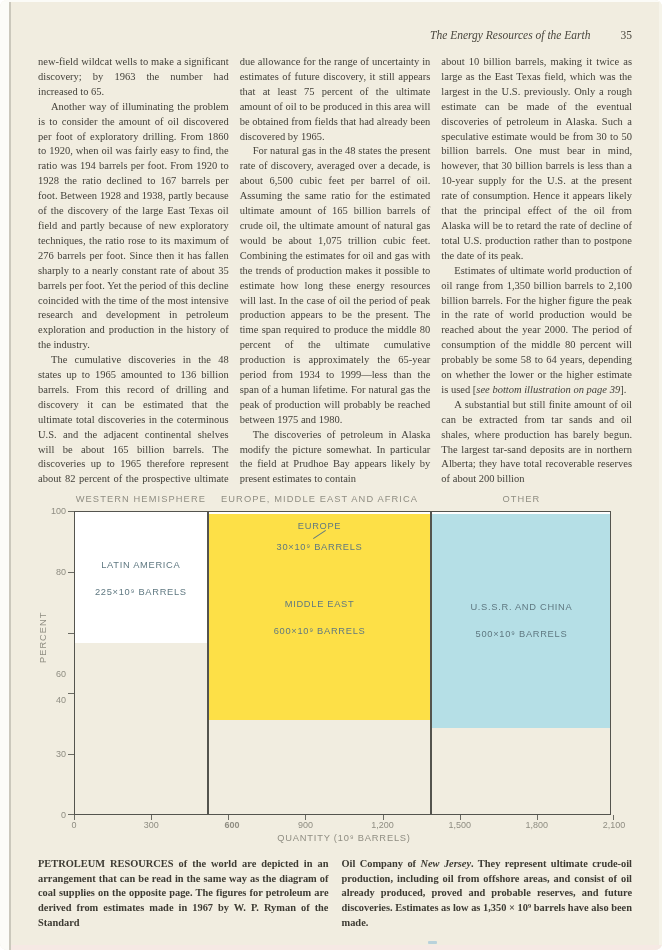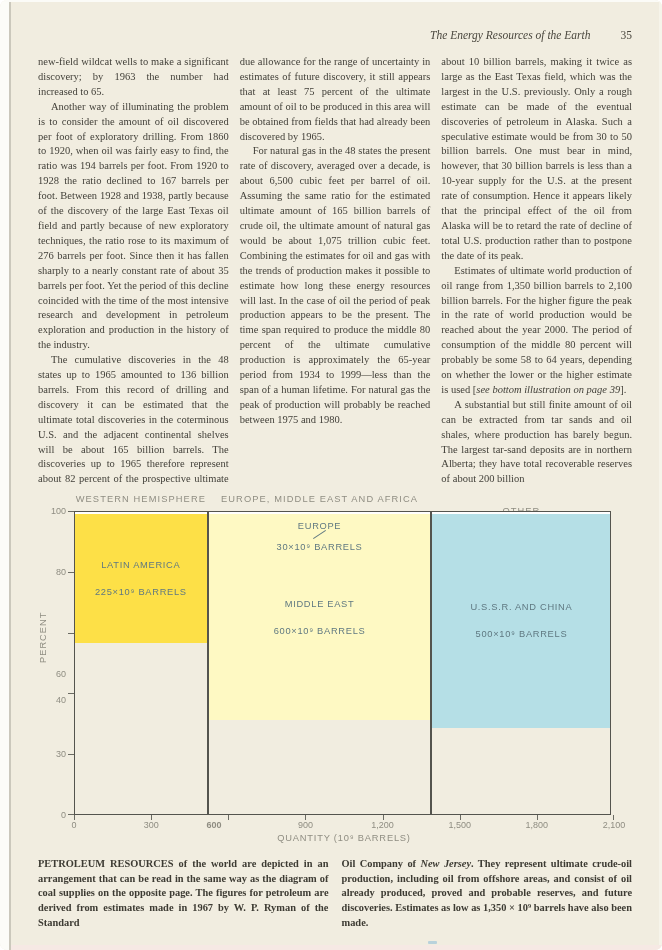--- a/index.html
+++ b/index.html
@@ -88,58 +88,59 @@
 
     <div class="article">
       <div class="col">
         <p>new-field wildcat wells to make a significant discovery; by 1963 the number had increased to 65.</p>
         <p class="ind">Another way of illuminating the problem is to consider the amount of oil discovered per foot of exploratory drilling. From 1860 to 1920, when oil was fairly easy to find, the ratio was 194 barrels per foot. From 1920 to 1928 the ratio declined to 167 barrels per foot. Between 1928 and 1938, partly because of the discovery of the large East Texas oil field and partly because of new exploratory techniques, the ratio rose to its maximum of 276 barrels per foot. Since then it has fallen sharply to a nearly constant rate of about 35 barrels per foot. Yet the period of this decline coincided with the time of the most intensive research and development in petroleum exploration and production in the history of the industry.</p>
         <p class="ind">The cumulative discoveries in the 48 states up to 1965 amounted to 136 billion barrels. From this record of drilling and discovery it can be estimated that the ultimate total discoveries in the coterminous U.S. and the adjacent continental shelves will be about 165 billion barrels. The discoveries up to 1965 therefore represent about 82 percent of the prospective ultimate total. Making</p>
       </div>
       <div class="col">
         <p>due allowance for the range of uncertainty in estimates of future discovery, it still appears that at least 75 percent of the ultimate amount of oil to be produced in this area will be obtained from fields that had already been discovered by 1965.</p>
         <p class="ind">For natural gas in the 48 states the present rate of discovery, averaged over a decade, is about 6,500 cubic feet per barrel of oil. Assuming the same ratio for the estimated ultimate amount of 165 billion barrels of crude oil, the ultimate amount of natural gas would be about 1,075 trillion cubic feet. Combining the estimates for oil and gas with the trends of production makes it possible to estimate how long these energy resources will last. In the case of oil the period of peak production appears to be the present. The time span required to produce the middle 80 percent of the ultimate cumulative production is approximately the 65-year period from 1934 to 1999—less than the span of a human lifetime. For natural gas the peak of production will probably be reached between 1975 and 1980.</p>
+        <p class="ind">The discoveries of petroleum in Alaska modify the picture somewhat. In particular the field at Prudhoe Bay appears likely by present estimates to contain</p>
       </div>
       <div class="col">
         <p>about 10 billion barrels, making it twice as large as the East Texas field, which was the largest in the U.S. previously. Only a rough estimate can be made of the eventual discoveries of petroleum in Alaska. Such a speculative estimate would be from 30 to 50 billion barrels. One must bear in mind, however, that 30 billion barrels is less than a 10-year supply for the U.S. at the present rate of consumption. Hence it appears likely that the principal effect of the oil from Alaska will be to retard the rate of decline of total U.S. production rather than to postpone the date of its peak.</p>
         <p class="ind"><span>Estimates of ultimate world production of oil range from 1,350 billion barrels to 2,100 billion barrels. For the higher figure the peak in the rate of world production would be reached about the year 2000. The period of consumption of the middle 80 percent will probably be some 58 to 64 years, depending on whether the lower or the higher estimate is used [</span><i>see bottom illustration on page 39</i><span>].</span></p>
         <p class="ind">A substantial but still finite amount of oil can be extracted from tar sands and oil shales, where production has barely begun. The largest tar-sand deposits are in northern Alberta; they have total recoverable reserves of about 200 billion</p>
       </div>
     </div>
 
     <div class="figure">
       <div class="fig-headers">
           <span class="chart-group-header" style="left: 66.8571px;">WESTERN HEMISPHERE</span>
           <span class="chart-group-header" style="left: 245.571px;">EUROPE, MIDDLE EAST AND AFRICA</span>
-          <span class="chart-group-header" style="left: 447.429px; margin-top: 12px;">OTHER</span>
+          <span class="chart-group-header" style="left: 447.429px;">OTHER</span>
         </div>
       <div class="plot-wrap">
         <span class="ylab">PERCENT</span>
         <div class="plot">
             <div class="cgroup" style="left: 0px; width: 133.714px; border-color: rgb(84, 84, 78);">
               <div class="cseg" style="top: 0%; height: 18.2692%; background: rgb(181, 223, 230);">
                 <span>CANADA</span>
                 <span>95×10⁹ BARRELS</span>
               </div>
               <div class="cseg" style="top: 0.0351331%; height: 38.4615%; background: rgb(181, 223, 230); border-top: 2px solid rgb(255, 255, 255);">
                 <span>U.S.</span>
                 <span>200×10⁹ BARRELS</span>
               </div>
-              <div class="cseg" style="top: 0.109098%; height: 43.2692%; background: #fde047; border-top: 2px solid rgb(255, 255, 255);">
+              <div class="cseg" style="top: 0.109098%; height: 43.2692%; background: #ffffff; border-top: 2px solid rgb(255, 255, 255);">
                 <span>LATIN AMERICA</span>
                 <span>225×10⁹ BARRELS</span>
               </div>
             </div>
             <div class="cgroup" style="left: 133.714px; width: 223.714px; border-color: rgb(84, 84, 78);">
               <div class="cseg" style="top: 0%; height: 2.29885%; background: rgb(242, 249, 250);"></div>
               <div class="cseg" style="top: 0.0026423%; height: 28.7356%; background: rgb(181, 223, 230);">
                 <span>AFRICA</span>
                 <span>250×10⁹ BARRELS</span>
               </div>
-              <div class="cseg" style="top: 0.0356718%; height: 68.9655%; background: #fef9c3; border-top: 2px solid rgb(255, 255, 255);">
+              <div class="cseg" style="top: 0.0356718%; height: 68.9655%; background: #fde047; border-top: 2px solid rgb(255, 255, 255);">
                 <span>MIDDLE EAST</span>
                 <span>600×10⁹ BARRELS</span>
               </div>
               <div class="callout">
                 <span class="t">EUROPE</span>
                 <span class="slash"></span>
                 <span class="t">30×10⁹ BARRELS</span>
               </div>
             </div>
             <div class="cgroup" style="left: 357.429px; width: 180px; border-color: rgb(84, 84, 78);">
@@ -165,21 +166,21 @@
             <div class="ytick" style="top: 303px;"></div>
             <div class="yticklab" style="top: 304px;">0</div>
           </div>
       </div>
       <div class="xticks">
           <div class="xtick" style="left: 0px;"></div>
           <div class="xticklab" style="left: 0px;">0</div>
           <div class="xtick" style="left: 77.1429px;"></div>
           <div class="xticklab" style="left: 77.1429px;">300</div>
           <div class="xtick" style="left: 154.286px;"></div>
-          <div class="xticklab" style="left: 140px; font-weight: bold;">600</div>
+          <div class="xticklab" style="left: 158px; font-weight: bold;">600</div>
           <div class="xtick" style="left: 231.429px;"></div>
           <div class="xticklab" style="left: 231.429px;">900</div>
           <div class="xtick" style="left: 308.571px;"></div>
           <div class="xticklab" style="left: 308.571px;">1,200</div>
           <div class="xtick" style="left: 385.714px;"></div>
           <div class="xticklab" style="left: 385.714px;">1,500</div>
           <div class="xtick" style="left: 462.857px;"></div>
           <div class="xticklab" style="left: 462.857px;">1,800</div>
           <div class="xtick" style="left: 539px;"></div>
           <div class="xticklab" style="left: 540px;">2,100</div>

